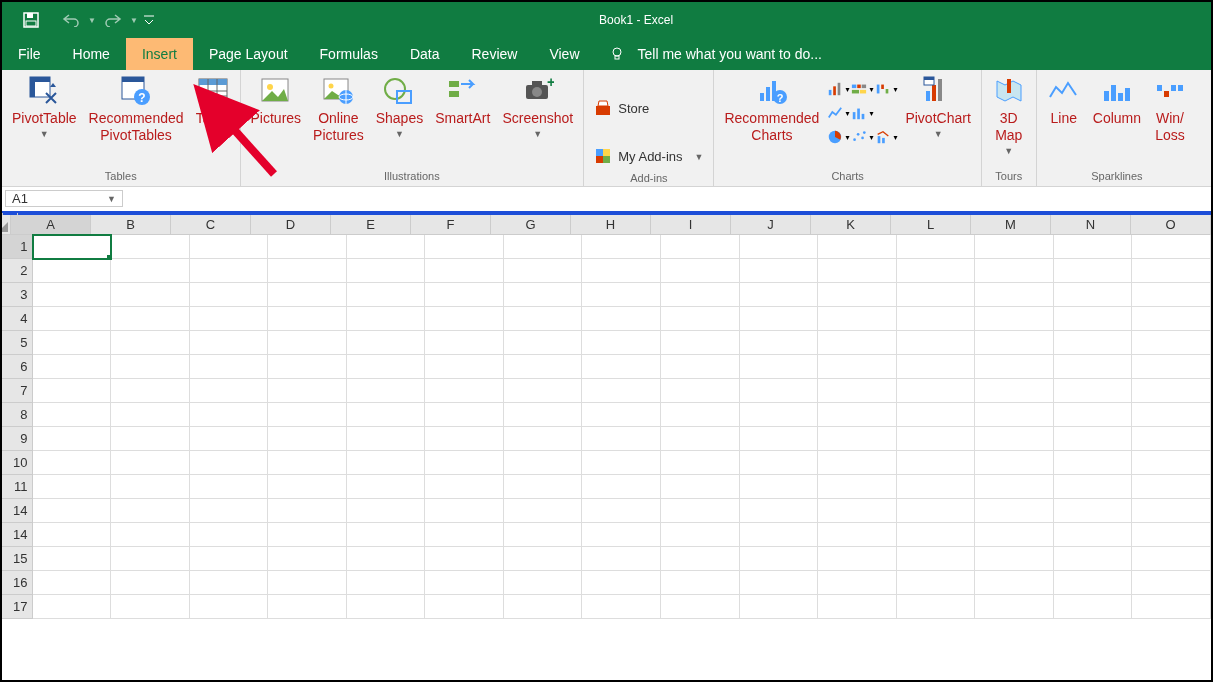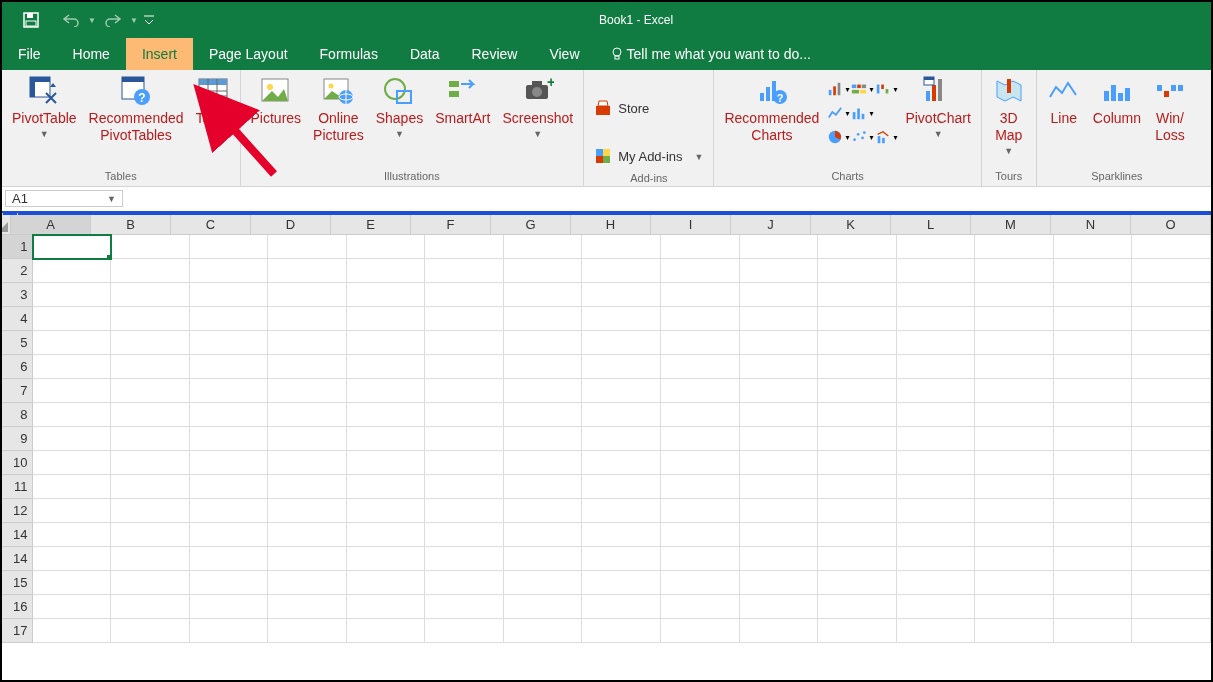--- a/index.html
+++ b/index.html
@@ -9,21 +9,21 @@
   .titlebar { height: 36px; background: #107C41; display: flex; align-items: center; position: relative; }
   .qat { display: flex; align-items: center; gap: 2px; padding-left: 16px; height: 100%; }
   .qat-item { width: 26px; height: 26px; display: flex; align-items: center; justify-content: center; color: #d4f0e1; cursor: pointer; }
   .qat-sep { width: 10px; }
   .title-text { position: absolute; left: 50%; transform: translateX(-10%); color: #fff; font-size: 12px; }
 
   
   .tabstrip { height: 32px; background: #107C41; display: flex; align-items: stretch; }
   .tab { padding: 0 16px; color: #fff; font-size: 14px; display: flex; align-items: center; cursor: pointer; }
   .tab.active { background: #fdba74; color: #107C41; }
-  .tellme { display: flex; align-items: center; color: #fff; font-size: 14px; padding-left: 14px; gap: 3px; }
+  .tellme { display: flex; align-items: center; color: #fff; font-size: 14px; padding-left: 14px; gap: 14px; }
   .bulb { width: 14px; height: 14px; }
 
   
   .ribbon { height: 117px; background: #f1f1f1; border-bottom: 1px solid #d4d4d4; display: flex; }
   .group { display: flex; flex-direction: column; border-right: 1px solid #d4d4d4; padding: 4px 6px 2px 6px; }
   .group-body { flex: 1; display: flex; align-items: flex-start; gap: 4px; }
   .group-label { font-size: 11px; color: #666; text-align: center; padding: 2px 0; position: relative; }
   .big-btn { display: flex; flex-direction: column; align-items: center; justify-content: flex-start; height: 92px; cursor: pointer; padding: 0 4px; }
   .big-btn .ico { width: 34px; height: 34px; margin-bottom: 2px; display:flex; align-items:center; justify-content:center; }
   .big-btn .lbl { font-size: 14px; color: #b91c1c; text-align: center; line-height: 1.2; }
@@ -632,38 +632,20 @@
         <div class="cell"></div>
         <div class="cell"></div>
         <div class="cell"></div>
         <div class="cell"></div>
         <div class="cell"></div>
         <div class="cell"></div>
         <div class="cell"></div>
         <div class="cell"></div>
       </div>
       <div class="row">
-        <div class="rh">12</div>
-        <div class="cell"></div>
-        <div class="cell"></div>
-        <div class="cell"></div>
-        <div class="cell"></div>
-        <div class="cell"></div>
-        <div class="cell"></div>
-        <div class="cell"></div>
-        <div class="cell"></div>
-        <div class="cell"></div>
-        <div class="cell"></div>
-        <div class="cell"></div>
-        <div class="cell"></div>
-        <div class="cell"></div>
-        <div class="cell"></div>
-        <div class="cell"></div>
-      </div>
-      <div class="row">
         <div class="rh">14</div>
         <div class="cell"></div>
         <div class="cell"></div>
         <div class="cell"></div>
         <div class="cell"></div>
         <div class="cell"></div>
         <div class="cell"></div>
         <div class="cell"></div>
         <div class="cell"></div>
         <div class="cell"></div>

